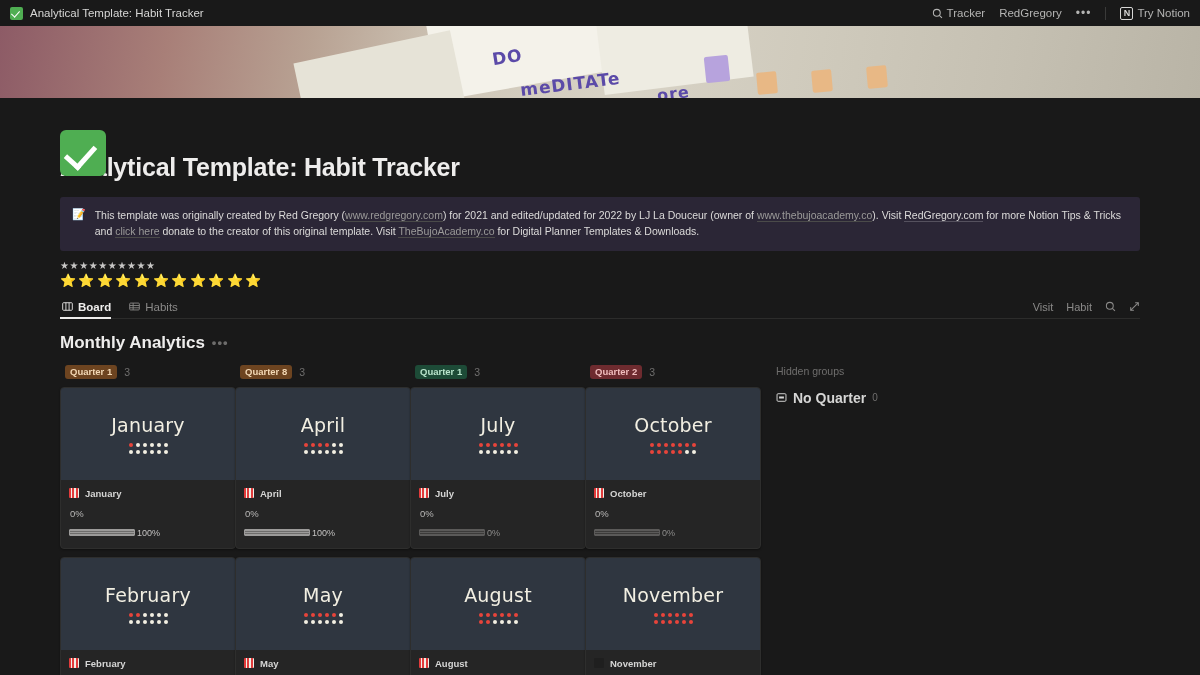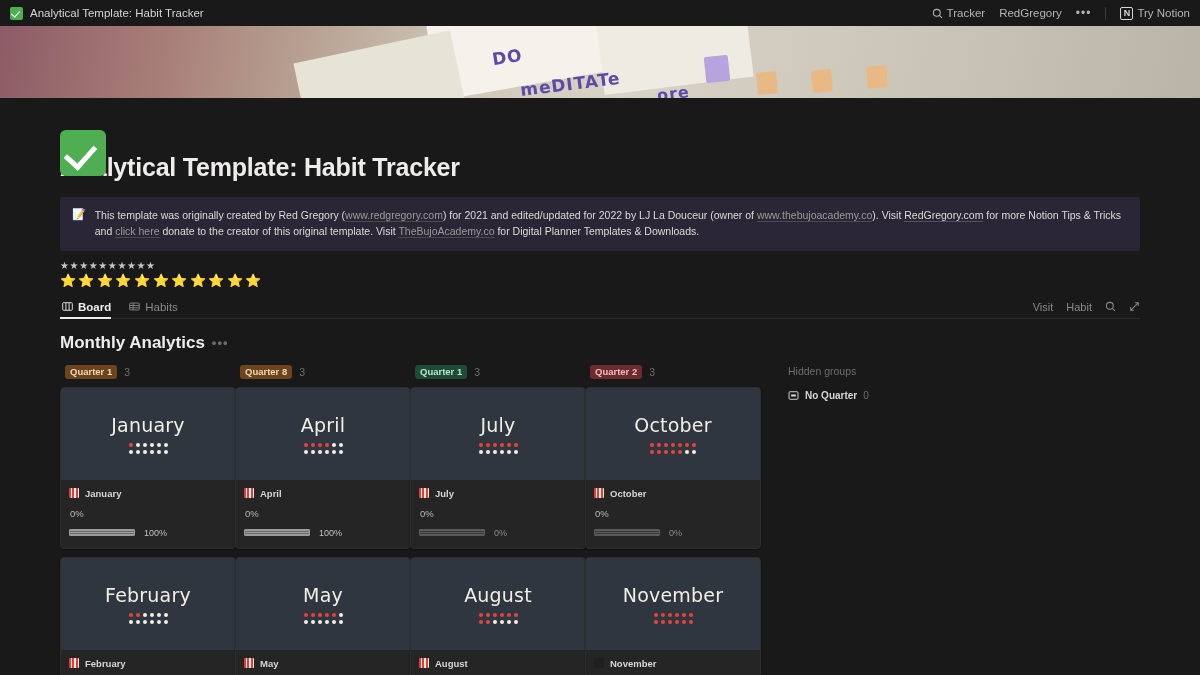--- a/index.html
+++ b/index.html
@@ -179,38 +179,38 @@
   .cb-row1 { display: flex; align-items: center; gap: 6px; }
   .cb-ico {
     width: 10px; height: 10px; border-radius: 1px; flex: 0 0 auto;
     background:
       repeating-linear-gradient(90deg,#e03b3b 0 2px,#f0efe6 2px 3.3px),
       #f0efe6;
   }
   .cb-ico.blank { background: #1f1f1f; }
   .cb-name { font-size: 9.5px; color: #d6d6d5; font-weight: 600; }
   .cb-pct { font-size: 9.5px; color: #b8b7b6; margin: 9px 0 9px 1px; }
-  .cb-bar-row { display: flex; align-items: center; gap: 9px; }
+  .cb-bar-row { display: flex; align-items: center; gap: 2px; }
   .cb-bar {
     width: 66px; height: 7px; border-radius: 1px;
     background: repeating-linear-gradient(0deg,#9c9b9a 0 1px,#6e6d6c 1px 2px);
     border: 1px solid #9c9b9a;
   }
   .cb-bar.low {
     background: repeating-linear-gradient(0deg,#5b5a59 0 1px,#3c3b3a 1px 2px);
     border-color: #5b5a59;
   }
   .cb-barpct { font-size: 9px; color: #c4c3c2; }
   .cb-barpct.low { color: #8e8d8c; }
 
   
-  .hidden-groups { margin-left: 28px; padding-top: 1px; }
+  .hidden-groups { margin-left: 16px; padding-top: 1px; }
   .hg-title { font-size: 10.5px; color: #6f6e6d; margin-bottom: 13px; }
   .hg-item { display: flex; align-items: center; gap: 6px; cursor: pointer; }
-  .hg-name { font-size: 10px; color: #d6d6d5; font-weight: 600; }
+  .hg-name { font-size: 14px; color: #d6d6d5; font-weight: 600; }
   .hg-count { font-size: 10px; color: #6f6e6d; }
 </style>
 </head>
 <body>
 
 <div class="topbar">
   <div class="tb-left">
     <div class="tb-emoji"></div>
     <div class="tb-title">Analytical Template: Habit Tracker</div>
   </div>

